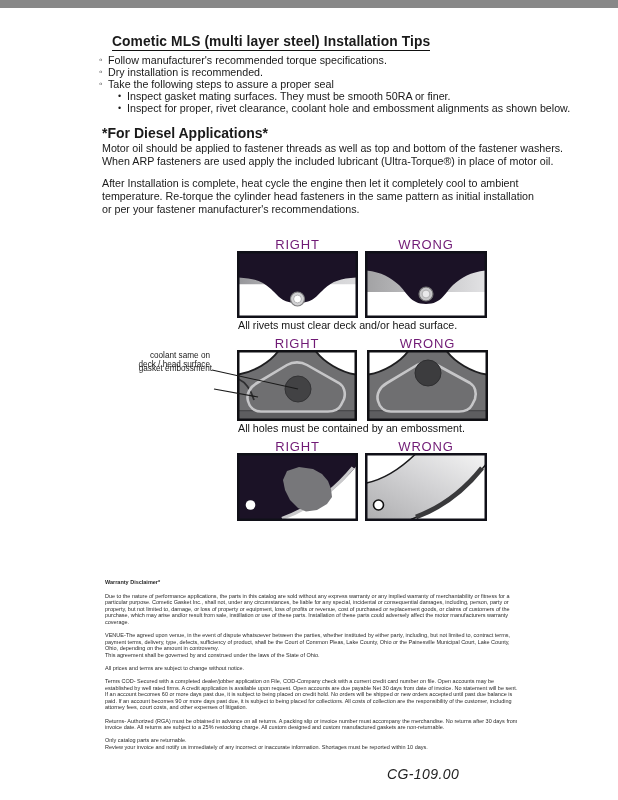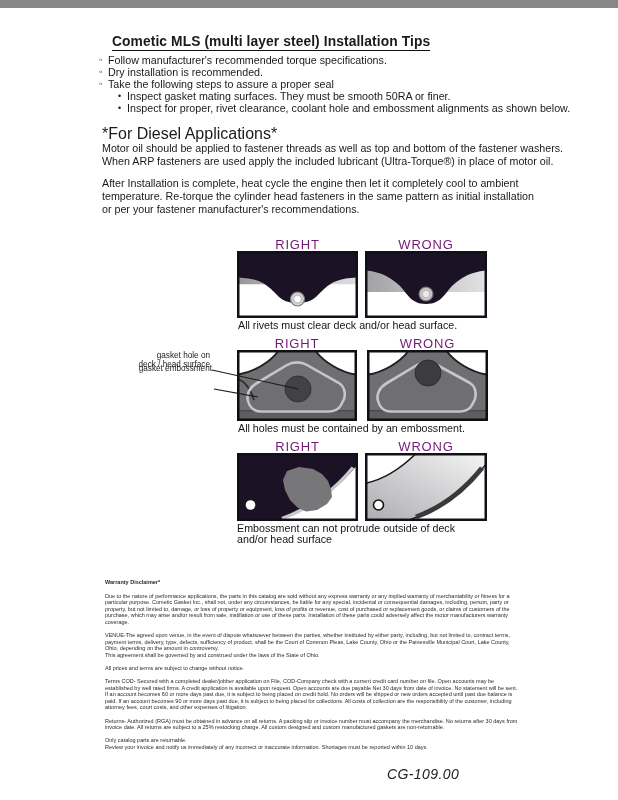--- a/index.html
+++ b/index.html
@@ -12,21 +12,21 @@
   .abs { position:absolute; }
   .doc-title {
     left:112px; top:26px; font-size:13.8px; font-weight:bold;
     border-bottom:1.6px solid #111; padding-bottom:1px; letter-spacing:0.1px;
   }
   .tips { left:99px; top:46px; width:480px; font-size:10.7px; line-height:12.1px; }
   .bullet-row { display:flex; }
   .b-marker { width:9px; font-size:10px; line-height:12.1px; }
   .sub { margin-left:19px; }
   .sub .b-marker { font-size:9px; }
-  .diesel-heading { left:102px; top:117px; font-size:16px; font-weight:normal; }
+  .diesel-heading { left:102px; top:117px; font-size:14px; font-weight:bold; }
   .body-par { left:102px; width:478px; font-size:10.7px; line-height:13.2px; }
   .p1 { top:134px; }
   .p2 { top:169px; }
   .p3 { top:212px; }
   .rw-label { font-size:13px; letter-spacing:0.8px; text-align:center; color:#701a75; }
   .caption { font-size:10.7px; line-height:11.2px; color:#151515; }
   .diag { position:absolute; }
   .diag svg { display:block; }
   .ann-label { font-size:8.2px; line-height:9.2px; text-align:right; color:#1a1a1a; }
   .legal {
@@ -119,21 +119,21 @@
       <rect x="1.25" y="1.25" width="119.5" height="64.5" fill="none" stroke="#101018" stroke-width="2.5"></rect>
     </svg>
   </div>
 
   <div class="abs caption" style="left:238px; top:312px;">All rivets must clear deck and/or head surface.</div>
 
   <div class="abs rw-label" style="left:237px; top:328px; width:120px;">RIGHT</div>
   <div class="abs rw-label" style="left:367px; top:328px; width:121px;">WRONG</div>
 
   <div class="abs ann-label" style="left:108px; top:343px; width:102px;">
-    <div>gasket hole on</div>
+    <div>coolant same on</div>
     <div>deck / head surface</div>
   </div>
   <div class="abs ann-label" style="left:110px; top:356px; width:102px;">gasket embossment</div>
 
   <div class="diag" style="left:237px; top:342px;">
     <svg width="120" height="71" viewBox="0 0 120 71">
       <rect width="120" height="71" fill="#6f6f71"></rect>
       <rect x="1.5" y="61" width="117" height="8.5" fill="#5e5e60"></rect>
       <rect x="1.5" y="60" width="117" height="1.3" fill="#4a4a4c"></rect>
       <path d="M1.5,1.5 L41,1.5 C33,12 17,22 1.5,24.5 Z" fill="#ffffff"></path>
@@ -195,24 +195,20 @@
       <rect width="122" height="68" fill="#ffffff"></rect>
       <path d="M50,1.5 H120.5 V12 C99,39 73,56 46,66.5 L1.5,66.5 L1.5,30 C20,26 37,14 50,1.5 Z" fill="url(#silver3)"></path>
       <path d="M50,1.5 C37,14 20,26 1.5,30" fill="none" stroke="#1a1a1c" stroke-width="1.6"></path>
       <path d="M120.5,12 C99,39 73,56 46,66.5" fill="none" stroke="#1a1a1c" stroke-width="1.6"></path>
       <path d="M117,15 C97,40 74,55.5 51,64" fill="none" stroke="#39393b" stroke-width="5"></path>
       <circle cx="13.5" cy="52" r="5" fill="#ffffff" stroke="#111111" stroke-width="1.6"></circle>
       <rect x="1.25" y="1.25" width="119.5" height="65.5" fill="none" stroke="#101018" stroke-width="2.5"></rect>
     </svg>
   </div>
 
-  <div class="abs caption" style="left:237px; top:515px; width:250px;">
-    <div>Embossment can not protrude outside of deck</div>
-    <div>and/or head surface</div>
-  </div>
 
   <div class="abs legal">
     <div class="lh">Warranty Disclaimer*</div>
     <p>Due to the nature of performance applications, the parts in this catalog are sold without any express warranty or any implied warranty of merchantability or fitness for a particular purpose.  Cometic Gasket Inc., shall not, under any circumstances, be liable for any special, incidental or consequential damages, including, person, party or property, but not limited to, damage, or loss of property or equipment, loss of profits or revenue, cost of purchased or replacement goods, or claims of customers of the purchase, which may arise and/or result from sale, instillation or use of these parts.  Installation of these parts could adversely affect the motor manufacturers warranty coverage.</p>
     <p class="tight">VENUE-The agreed upon venue, in the event of dispute whatsoever between the parties, whether instituted by either party, including, but not limited to, contract terms, payment terms, delivery, type, defects, sufficiency of product, shall be the Court of Common Pleas, Lake County, Ohio or the Painesville Municipal Court, Lake County, Ohio, depending on the amount in controversy.</p>
     <p>This agreement shall be governed by and construed under the laws of the State of Ohio.</p>
     <p>All prices and terms are subject to change without notice.</p>
     <p>Terms COD- Secured with a completed dealer/jobber application on File, COD-Company check with a current credit card number on file.  Open accounts may be established by well rated firms.  A credit application is available upon request.  Open accounts are due payable Net 30 days from date of invoice.  No statement will be sent.  If an account becomes 60 or more days past due, it is subject to being placed on credit hold.  No orders will be shipped or new orders accepted until past due balance is paid.  If an account becomes 90 or more days past due, it is subject to being placed for collections.  All costs of collection are the responsibility of the customer, including attorney fees, court costs, and other expenses of litigation.</p>
     <p>Returns- Authorized (RGA) must be obtained in advance on all returns.  A packing slip or invoice number must accompany the merchandise.  No returns after 30 days from invoice date.  All returns are subject to a 25% restocking charge.  All custom designed and custom manufactured gaskets are non-returnable.</p>
     <p class="tight">Only catalog parts are returnable.</p>

